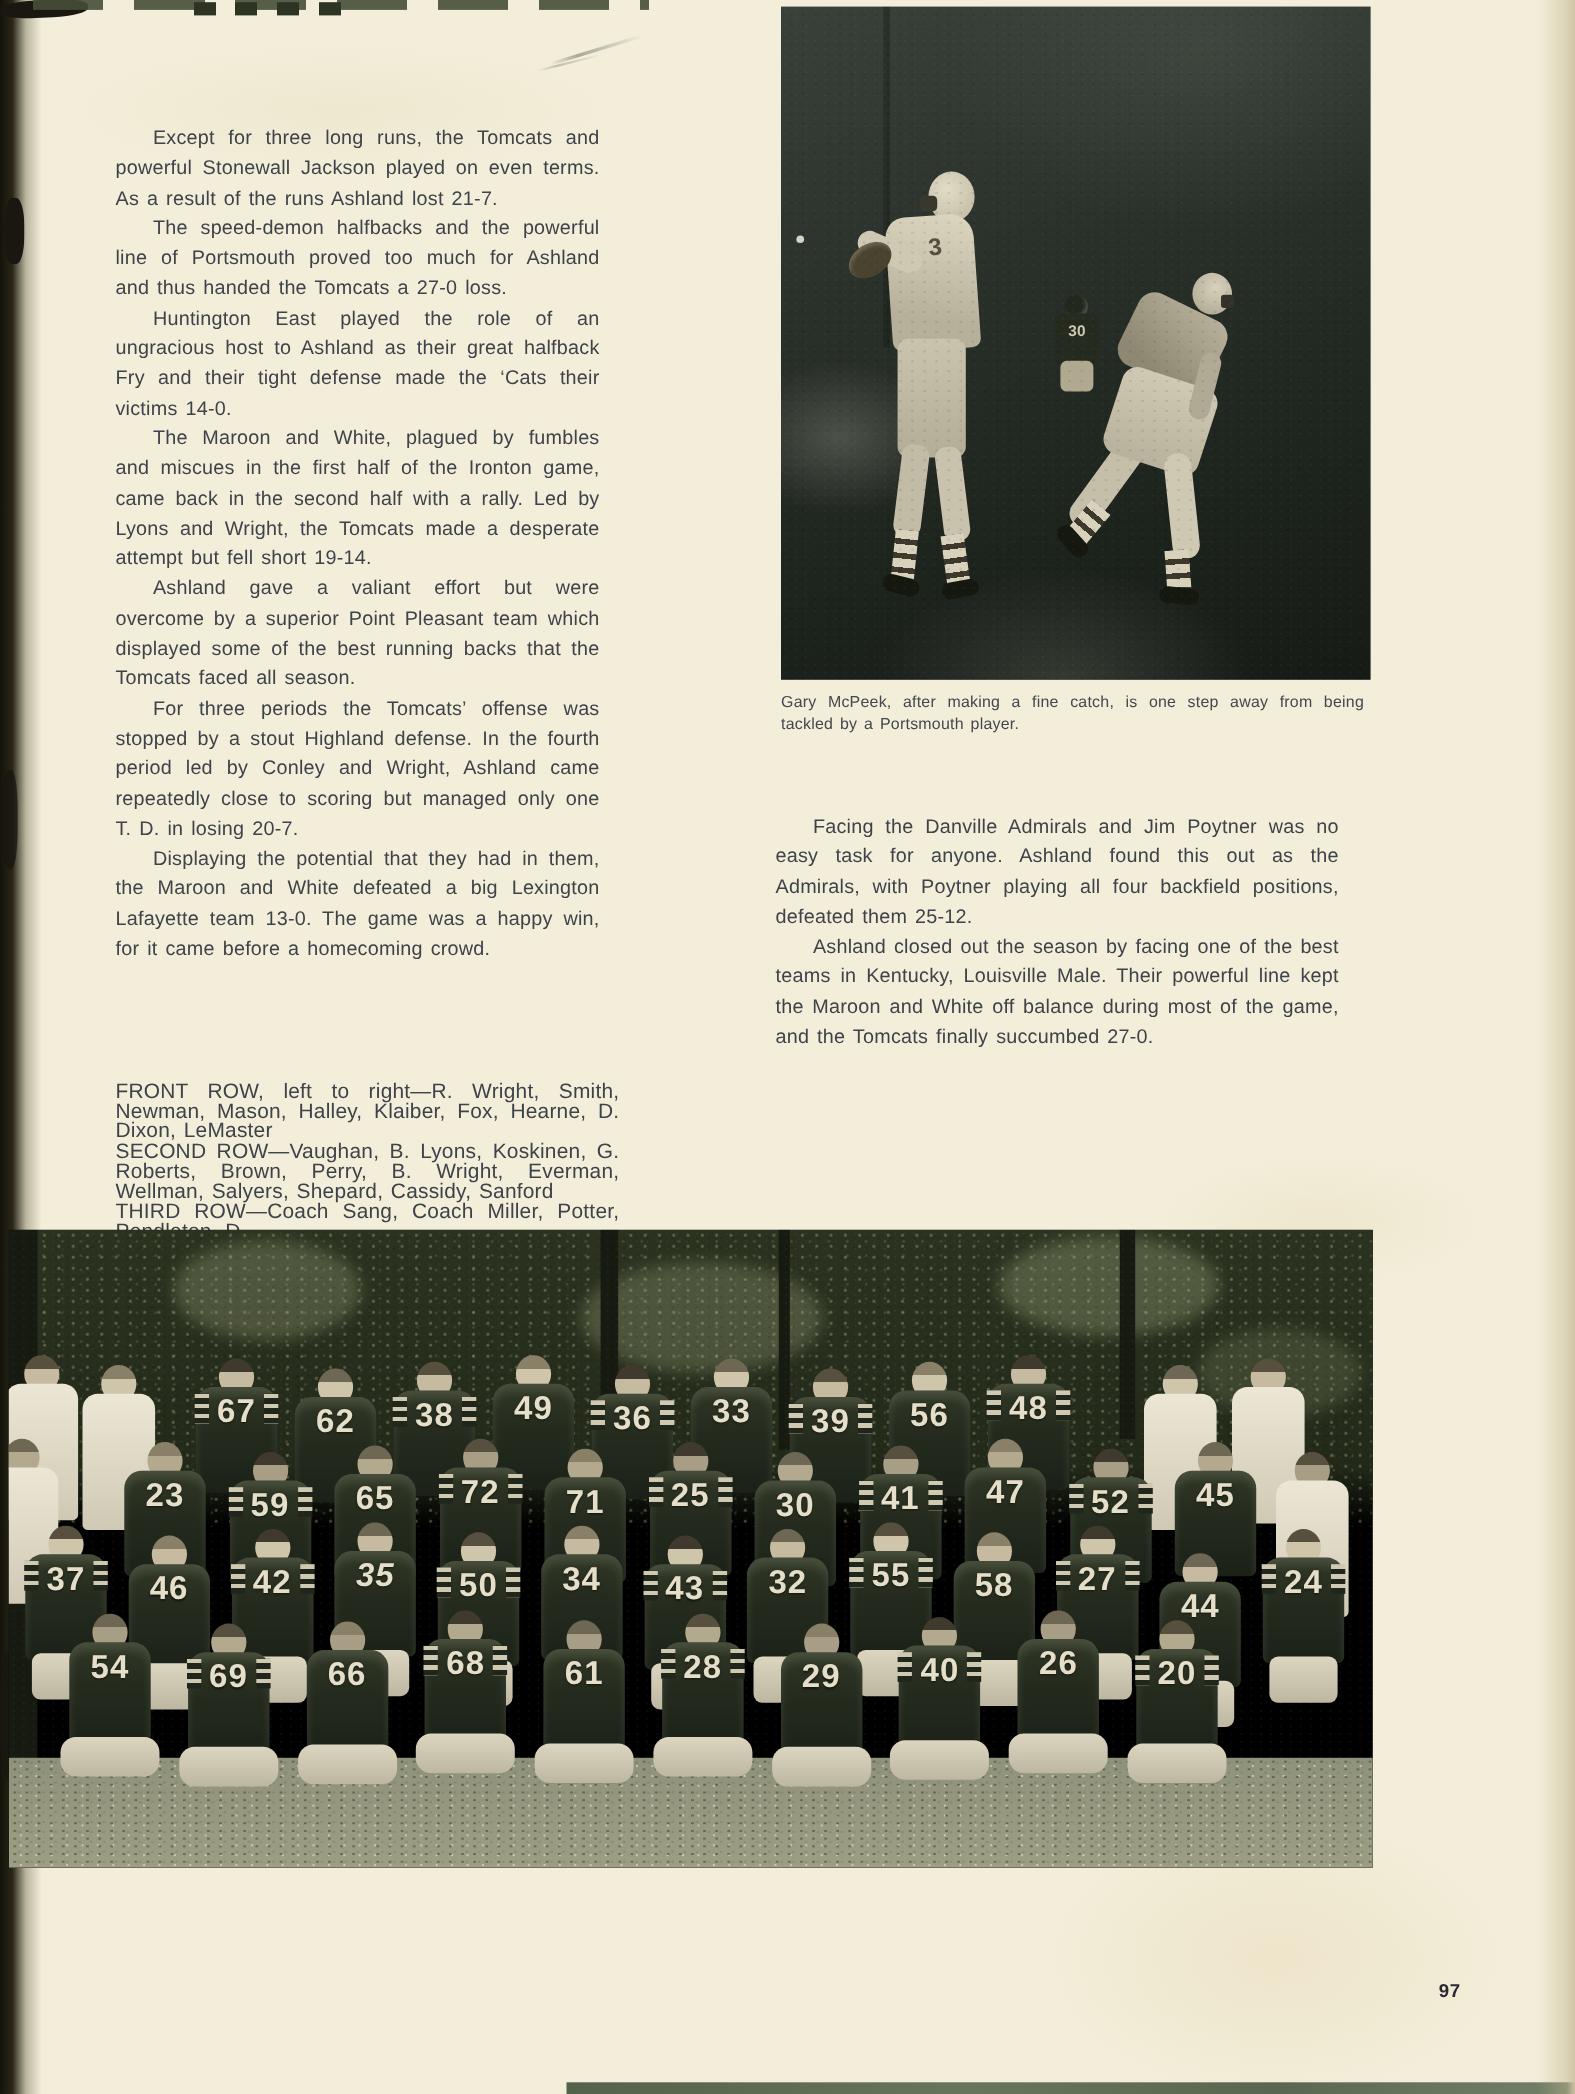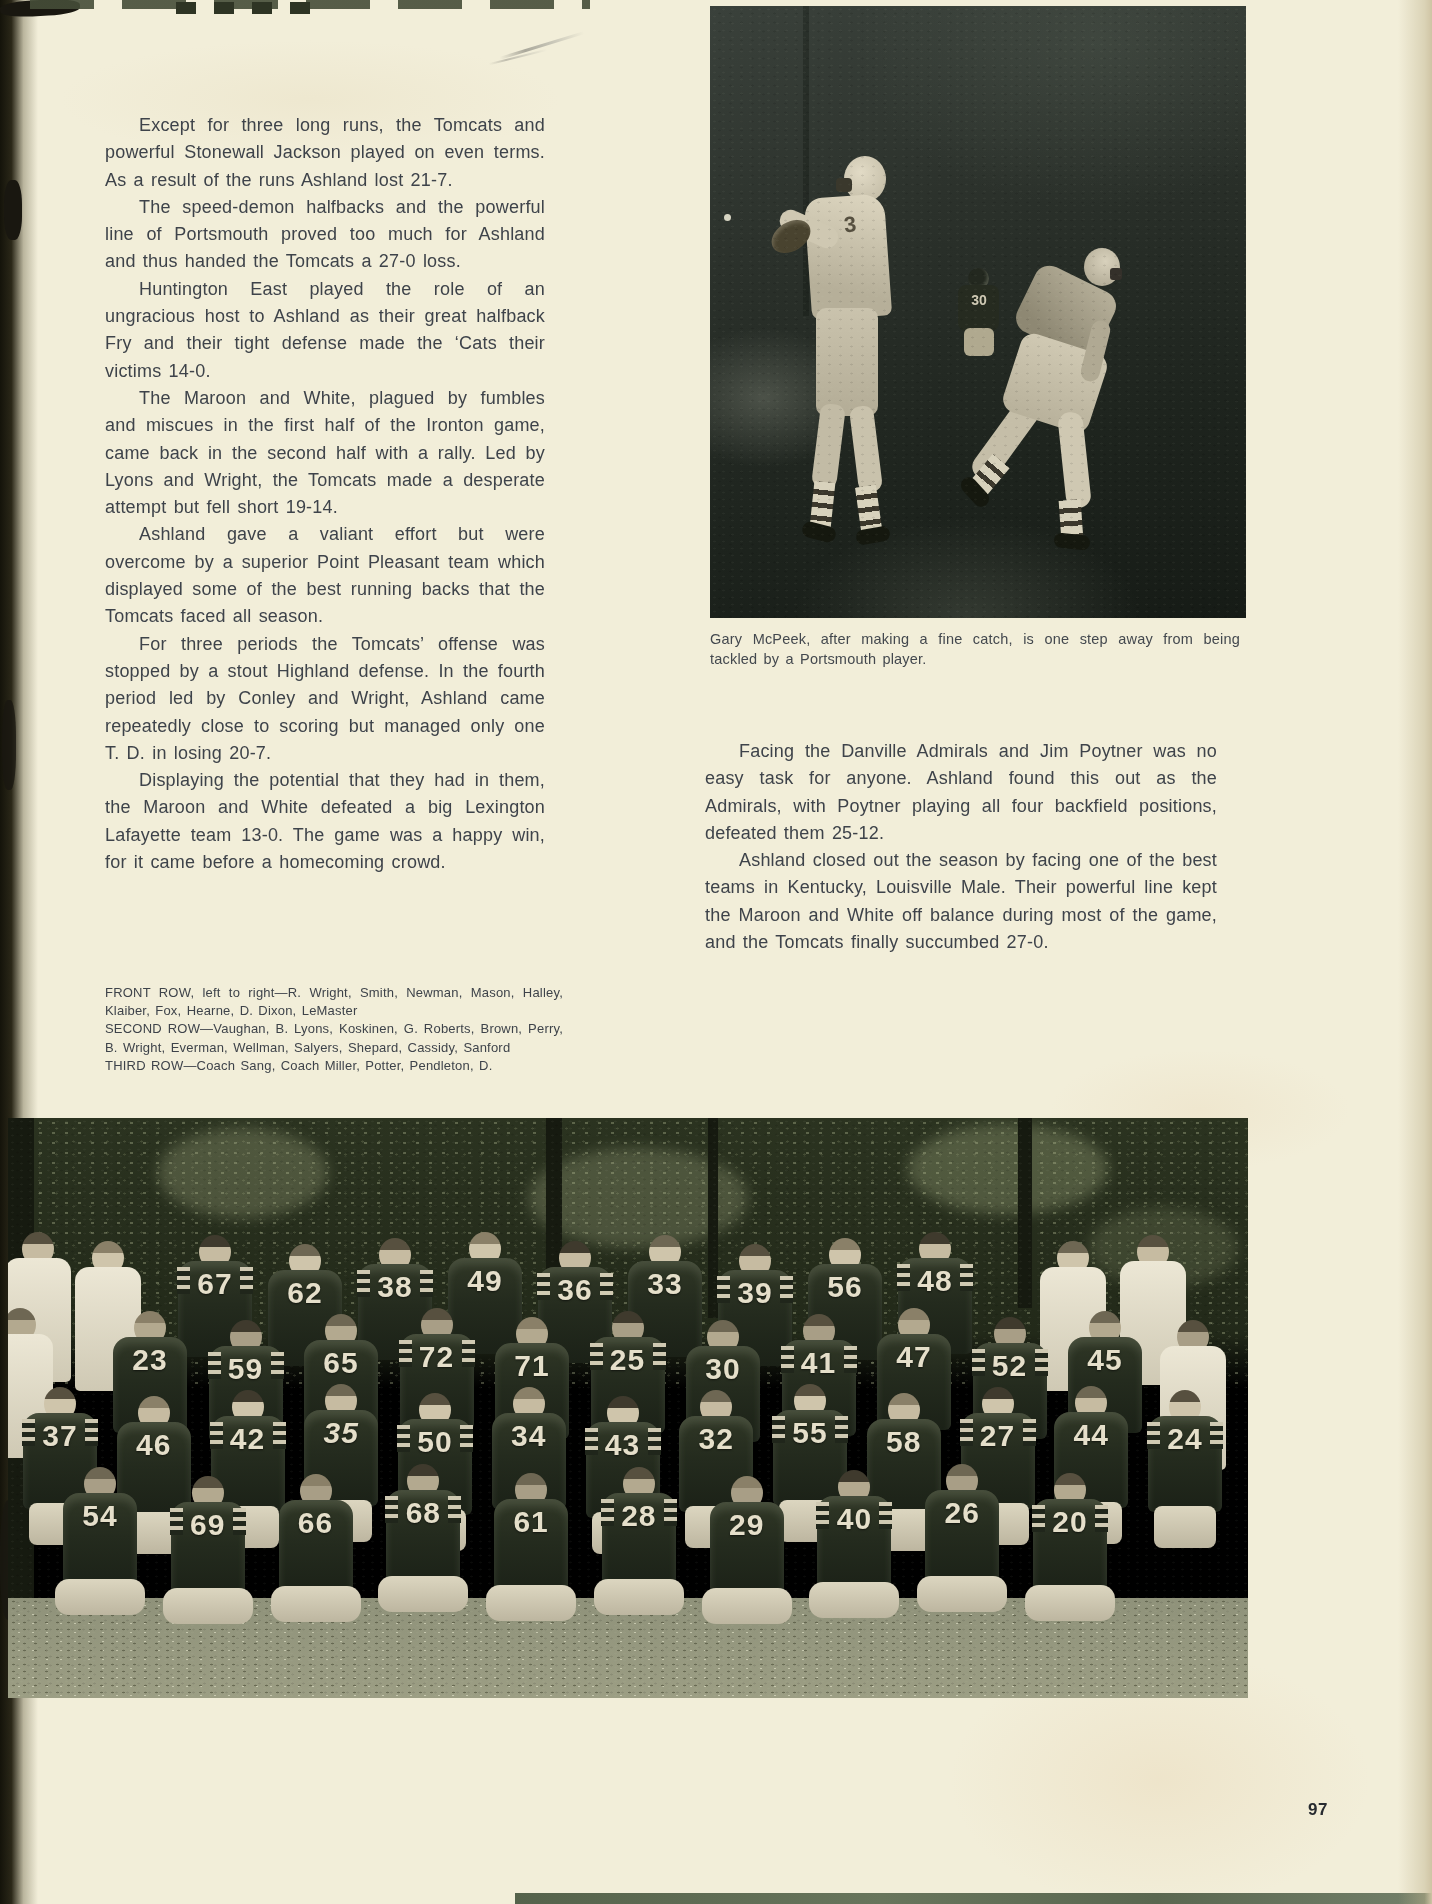--- a/index.html
+++ b/index.html
@@ -28,21 +28,21 @@
     background:linear-gradient(90deg,rgba(206,194,158,0),rgba(190,178,140,.45) 78%,#cfc4a4);}
   .scratch{position:absolute;left:498px;top:44px;width:88px;height:3px;transform:rotate(-17deg);
     background:linear-gradient(90deg,rgba(150,148,138,0),#aaa89b 30%,#c6c4b6 60%,rgba(160,158,148,0));}
   .scratch.s2b{left:488px;top:56px;width:60px;height:2px;transform:rotate(-14deg);opacity:.7;}
 
   
   .col{position:absolute;text-align:justify;}
   .col p{margin:0;text-indent:34px;font-size:18px;line-height:27.3px;word-spacing:2px;letter-spacing:.2px;}
   .left-col{left:105px;top:112px;width:440px;}
   .right-col{left:705px;top:738px;width:512px;}
-  .roster{position:absolute;font-size:13px;line-height:18.2px;word-spacing:1.5px;letter-spacing:.2px;text-align:justify;}
+  .roster{position:absolute;font-size:19px;line-height:18.2px;word-spacing:1.5px;letter-spacing:.2px;text-align:justify;}
   .roster p{margin:0;}
   .left-roster{left:105px;top:984px;width:458px;}
   .right-roster{left:705px;top:980px;width:515px;}
   .caption{position:absolute;left:710px;top:630px;width:530px;font-size:14.5px;line-height:19.5px;
     word-spacing:2px;letter-spacing:.2px;text-align:justify;color:#43484e;}
   .pagenum{position:absolute;left:1308px;top:1800px;font-size:17px;font-weight:bold;color:#272b30;letter-spacing:.5px;}
 
   
   .action-photo{position:absolute;left:710px;top:6px;width:536px;height:612px;overflow:hidden;
     background:
@@ -444,21 +444,21 @@
           <div class="tp-num">58</div>
         </div>
         <div class="tp-fig" style="left: 952.5px; top: 269px; z-index: 12;">
           <div class="tp-head" style="background: linear-gradient(rgb(63, 58, 45) 0px, rgb(63, 58, 45) 36%, rgb(207, 197, 171) 36%);"></div>
           <div class="tp-jersey"></div>
           <div class="tp-stripe l"></div>
           <div class="tp-stripe r"></div>
           <div class="tp-pants"></div>
           <div class="tp-num">27</div>
         </div>
-        <div class="tp-fig" style="left: 1046.25px; top: 268px; z-index: 12;">
+        <div class="tp-fig" style="left: 1046.25px; top: 294px; z-index: 12;">
           <div class="tp-head" style="background: linear-gradient(rgb(110, 103, 83) 0px, rgb(110, 103, 83) 36%, rgb(198, 187, 161) 36%);"></div>
           <div class="tp-jersey"></div>
           <div class="tp-pants"></div>
           <div class="tp-num">44</div>
         </div>
         <div class="tp-fig" style="left: 1140px; top: 272px; z-index: 12;">
           <div class="tp-head" style="background: linear-gradient(rgb(87, 80, 63) 0px, rgb(87, 80, 63) 36%, rgb(207, 197, 171) 36%);"></div>
           <div class="tp-jersey"></div>
           <div class="tp-stripe l"></div>
           <div class="tp-stripe r"></div>

